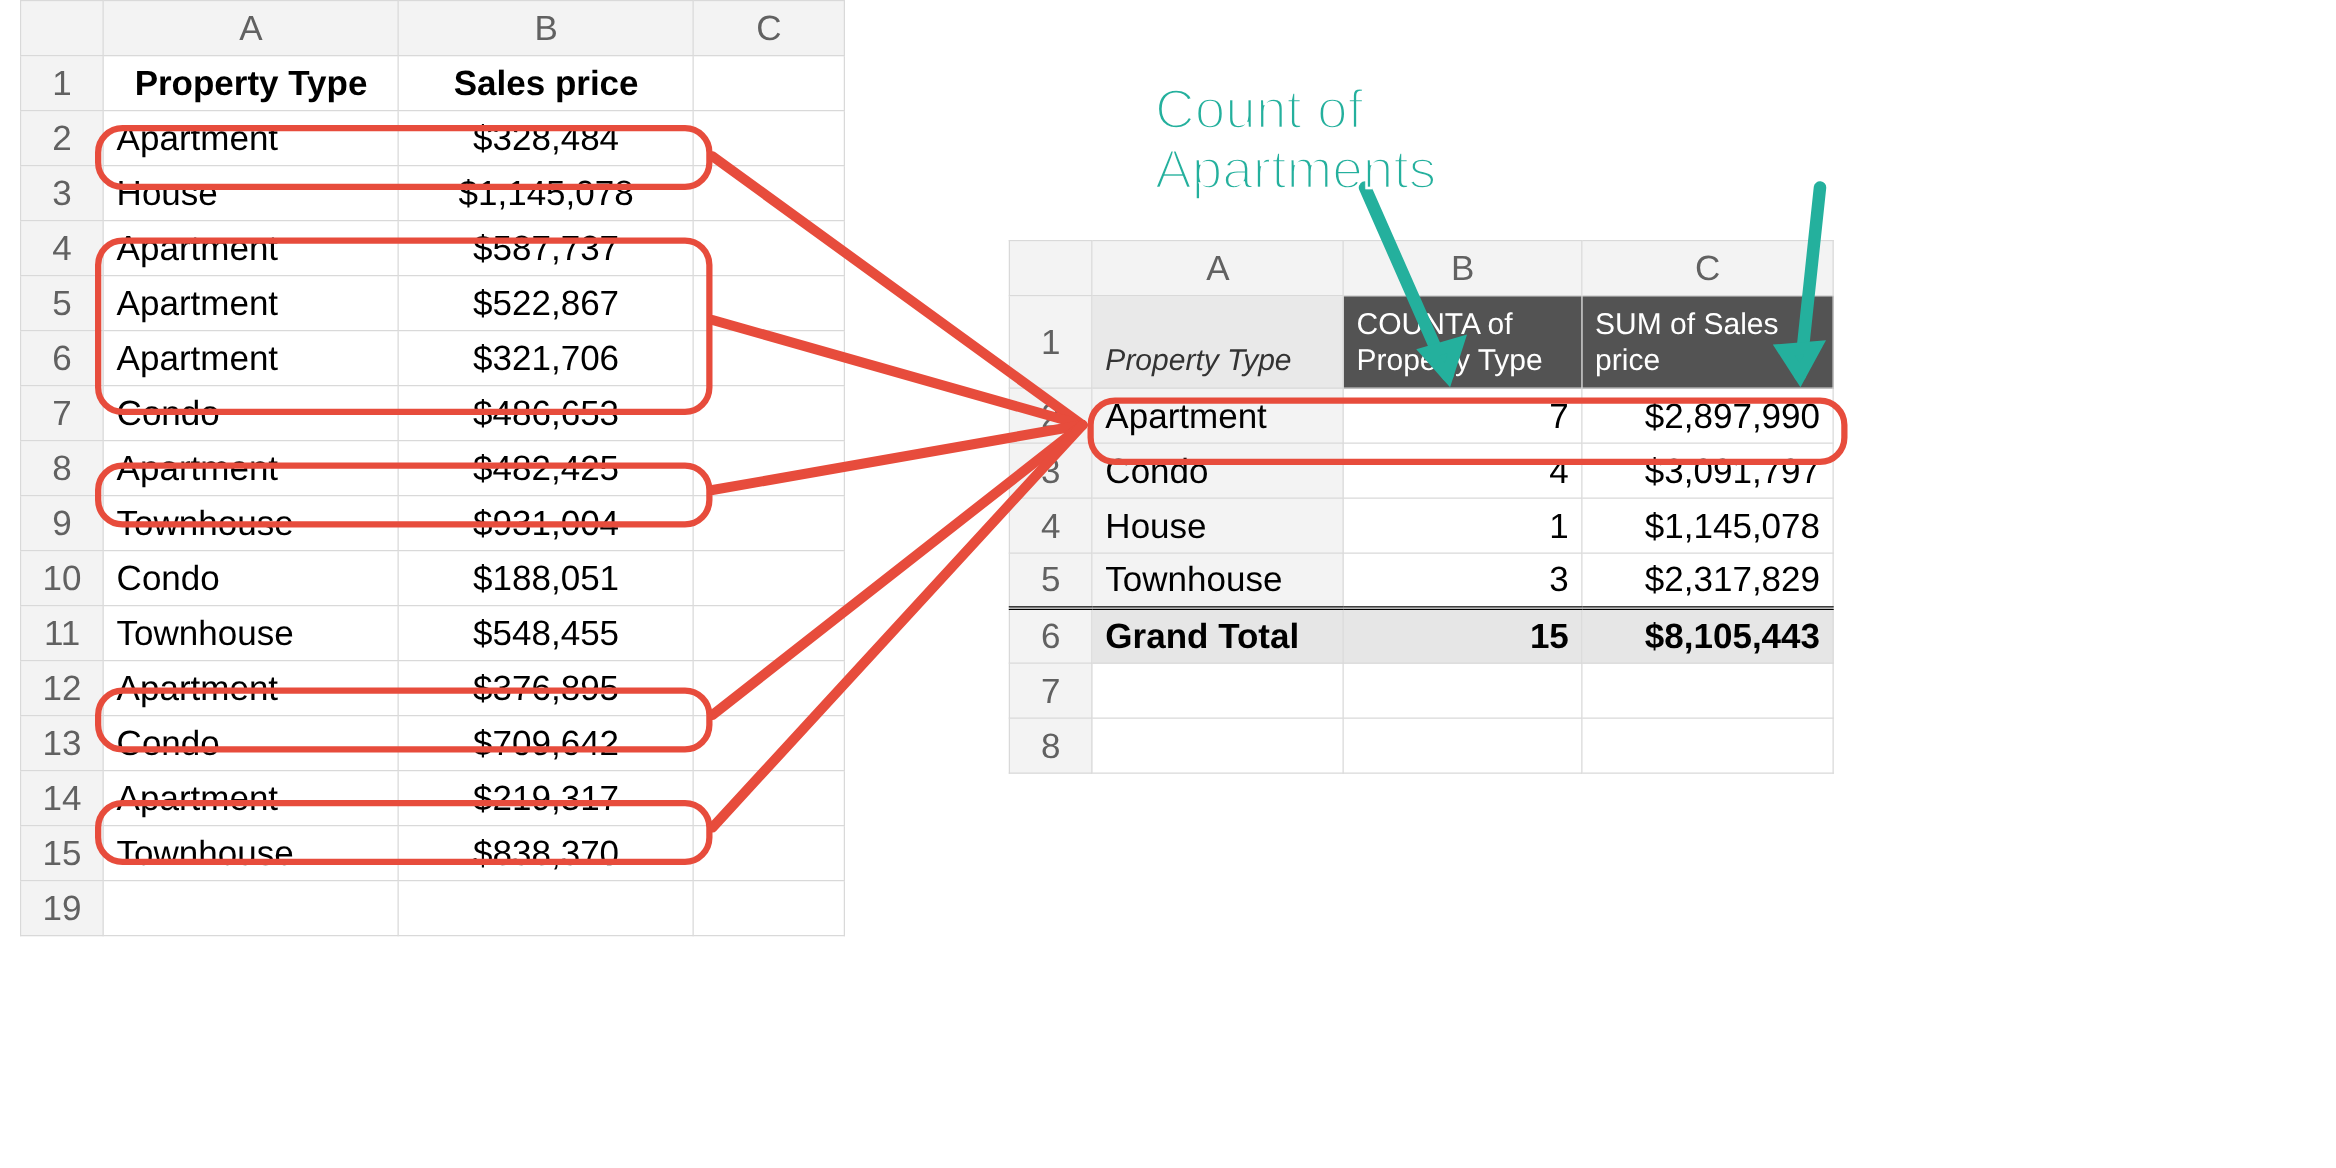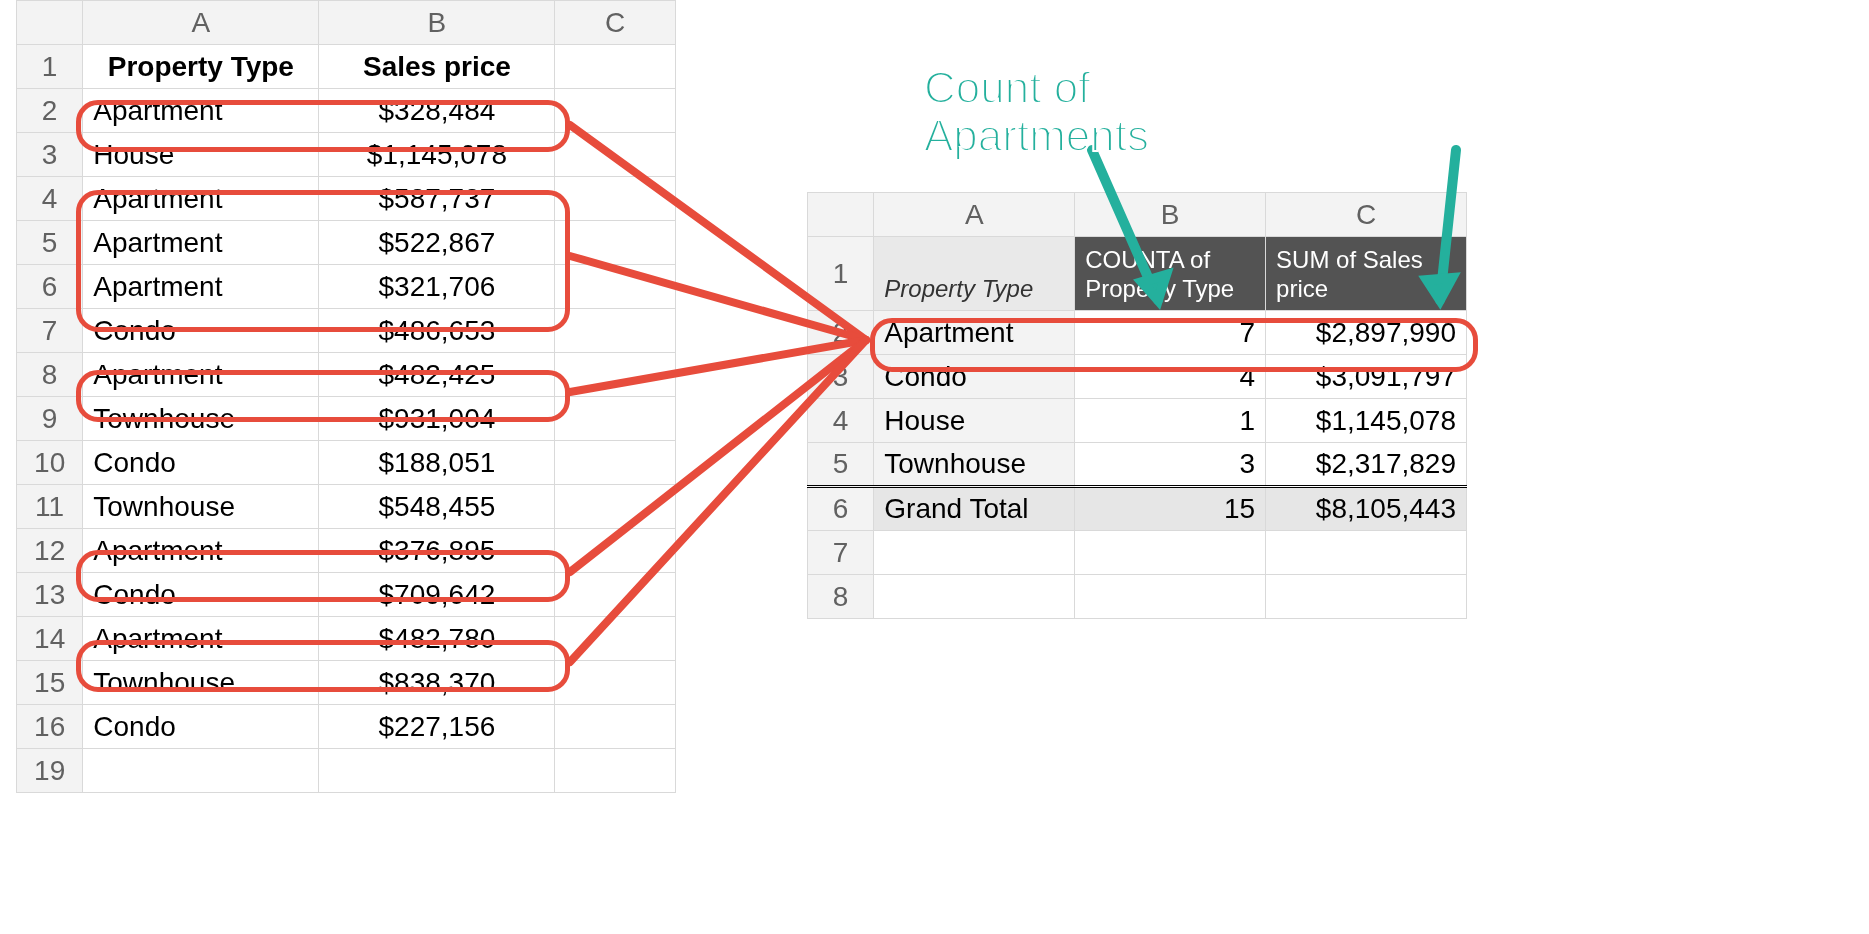--- a/index.html
+++ b/index.html
@@ -18,21 +18,21 @@
 
 .piv{position:absolute;left:807px;top:192px;width:660px;border-collapse:collapse;font-size:28px}
 .piv td,.piv th{border:1px solid #d9d9d9;height:44px;padding:0 10px;box-sizing:border-box;vertical-align:middle}
 .piv .colhdr{background:#f3f3f3;color:#616161;text-align:center;font-weight:400}
 .piv .rowhdr{background:#f3f3f3;color:#616161;text-align:center;font-weight:400;width:66px}
 .piv .corner{background:#f3f3f3;width:66px}
 .piv .pthdr{background:#535353;color:#fff;font-size:24px;font-weight:400;vertical-align:bottom;line-height:1.2;padding:6px 10px;height:74px}
 .piv .pthdr.first{background:#e9e9e9;color:#333;font-style:italic}
 .piv .num{text-align:right}
 .piv .catCell{text-align:left;background:#f3f3f3}
-.piv .gt td{font-weight:400;background:#e6e6e6;border-top:3px double #000}
+.piv .gt td{font-weight:700;background:#e6e6e6;border-top:3px double #000}
 .piv .gt .catCell{background:#e6e6e6}
 
 
 .hl{position:absolute;border:5px solid #e74c3c;border-radius:22px;pointer-events:none}
 
 svg.arrows{position:absolute;left:0;top:0;width:1869px;height:934px;pointer-events:none}
 
 
 .anno{position:absolute;font-weight:400;font-size:44px;color:#24b09d;-webkit-text-stroke:2px #fff;text-shadow:0 0 2px #fff;line-height:1.1}
 </style>
@@ -125,33 +125,27 @@
         </tr>
         <tr>
           <td class="rowhdr">13</td>
           <td class="nameCell">Condo</td>
           <td class="priceCell">$709,642</td>
           <td></td>
         </tr>
         <tr>
           <td class="rowhdr">14</td>
           <td class="nameCell">Apartment</td>
-          <td class="priceCell">$482,780</td>
+          <td class="priceCell">$219,317</td>
           <td></td>
         </tr>
         <tr>
           <td class="rowhdr">15</td>
           <td class="nameCell">Townhouse</td>
           <td class="priceCell">$838,370</td>
-          <td></td>
-        </tr>
-        <tr>
-          <td class="rowhdr">16</td>
-          <td class="nameCell">Condo</td>
-          <td class="priceCell">$227,156</td>
           <td></td>
         </tr>
         <tr>
           <td class="rowhdr">19</td>
           <td class="nameCell"></td>
           <td class="priceCell"></td>
           <td></td>
         </tr>
       </tbody>
 </table>

